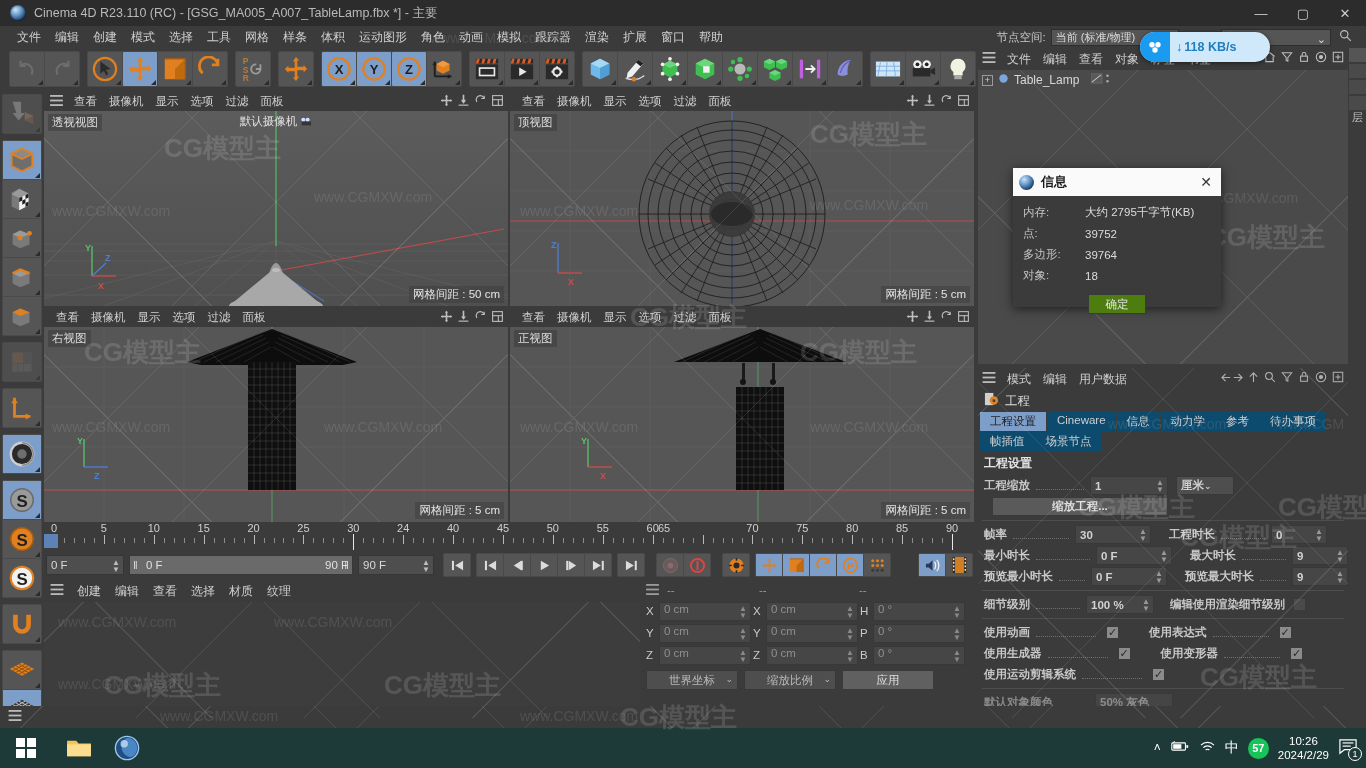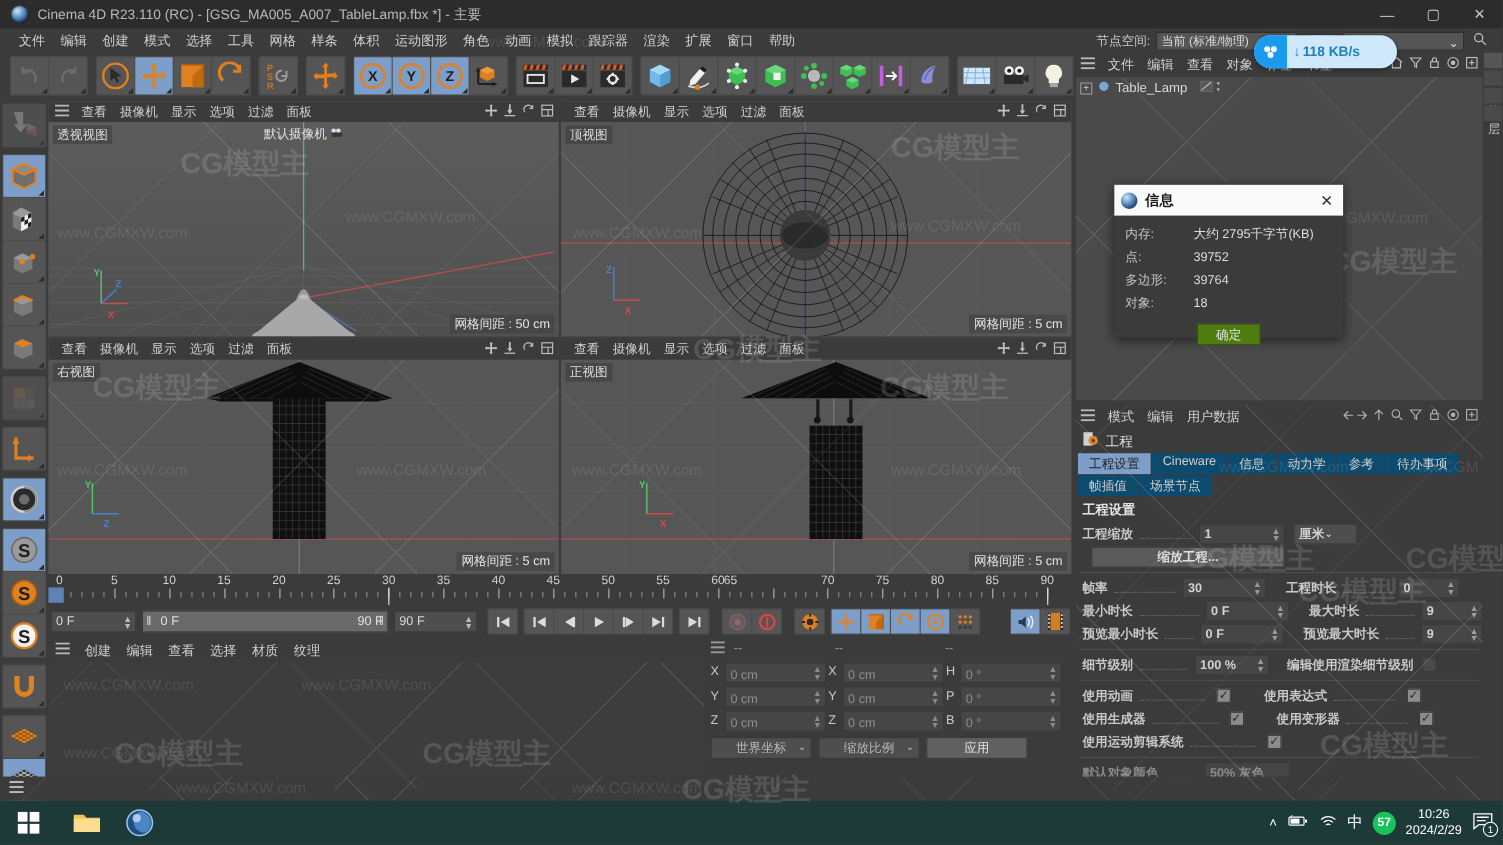--- a/index.html
+++ b/index.html
@@ -106,21 +106,21 @@
   .mm-hdr { height:22px; display:flex; align-items:center; padding-left:6px; }
   .mm-hdr .mi { padding:1px 7px; font-size:12px; color:#cfcfcf; }
   .mm-body { position:absolute; left:0; top:22px; right:0; bottom:0; background:#3d3d3d; }
 
   
   .coord { position:absolute; left:642px; top:580px; width:332px; height:138px; background:#3b3b3b; }
   .co-hdr { height:20px; display:flex; align-items:center; padding-left:4px; gap:0; font-size:11.5px; color:#9a9a9a;}
   .co-row { display:flex; align-items:center; height:22px; gap:2px; padding:0 4px; }
   .co-ax { width:11px; font-size:11.5px; color:#c9c9c9; }
   .co-f { height:19px; background:#464646; border:1px solid #383838; color:#8f8f8f; font-size:11.5px;
-    display:flex; align-items:flex-end; padding:0 4px; position:relative; }
+    display:flex; align-items:flex-start; padding:0 4px; position:relative; }
   .co-f .spin { position:absolute; right:3px; top:2px; color:#8a8a8a; font-size:8px; line-height:7px;}
   .co-sel { height:20px; background:#4e4e4e; border:1px solid #383838; color:#b9b9b9; font-size:11.5px;
     display:flex; align-items:center; justify-content:center; position:relative;}
   .co-sel .chev { position:absolute; right:4px; top:3px; font-size:9px;}
   .co-apply { height:20px; background:#606060; border:1px solid #3a3a3a; color:#e0e0e0; font-size:11.5px;
     display:flex; align-items:center; justify-content:center;}
 
   
   .objmgr { position:absolute; left:978px; top:48px; width:370px; height:316px; background:#3b3b3b; }
   .om-hdr { height:22px; display:flex; align-items:center; padding-left:4px; gap:0; position:relative;}
@@ -1131,21 +1131,21 @@
         <div class="tl-tick" style="left: 269.422px;"></div>
         <div class="tl-tick" style="left: 279.4px;"></div>
         <div class="tl-tick" style="left: 289.378px;"></div>
         <div class="tl-tick" style="left: 299.356px;"></div>
         <div class="tl-num" style="left: 309.333px;">30</div>
         <div class="tl-tick maj" style="left: 309.333px;"></div>
         <div class="tl-tick" style="left: 319.311px;"></div>
         <div class="tl-tick" style="left: 329.289px;"></div>
         <div class="tl-tick" style="left: 339.267px;"></div>
         <div class="tl-tick" style="left: 349.244px;"></div>
-        <div class="tl-num" style="left: 359.222px;">35</div>
+        <div class="tl-num" style="left: 359.222px;">24</div>
         <div class="tl-tick maj" style="left: 359.222px;"></div>
         <div class="tl-tick" style="left: 369.2px;"></div>
         <div class="tl-tick" style="left: 379.178px;"></div>
         <div class="tl-tick" style="left: 389.156px;"></div>
         <div class="tl-tick" style="left: 399.133px;"></div>
         <div class="tl-num" style="left: 409.111px;">40</div>
         <div class="tl-tick maj" style="left: 409.111px;"></div>
         <div class="tl-tick" style="left: 419.089px;"></div>
         <div class="tl-tick" style="left: 429.067px;"></div>
         <div class="tl-tick" style="left: 439.044px;"></div>

